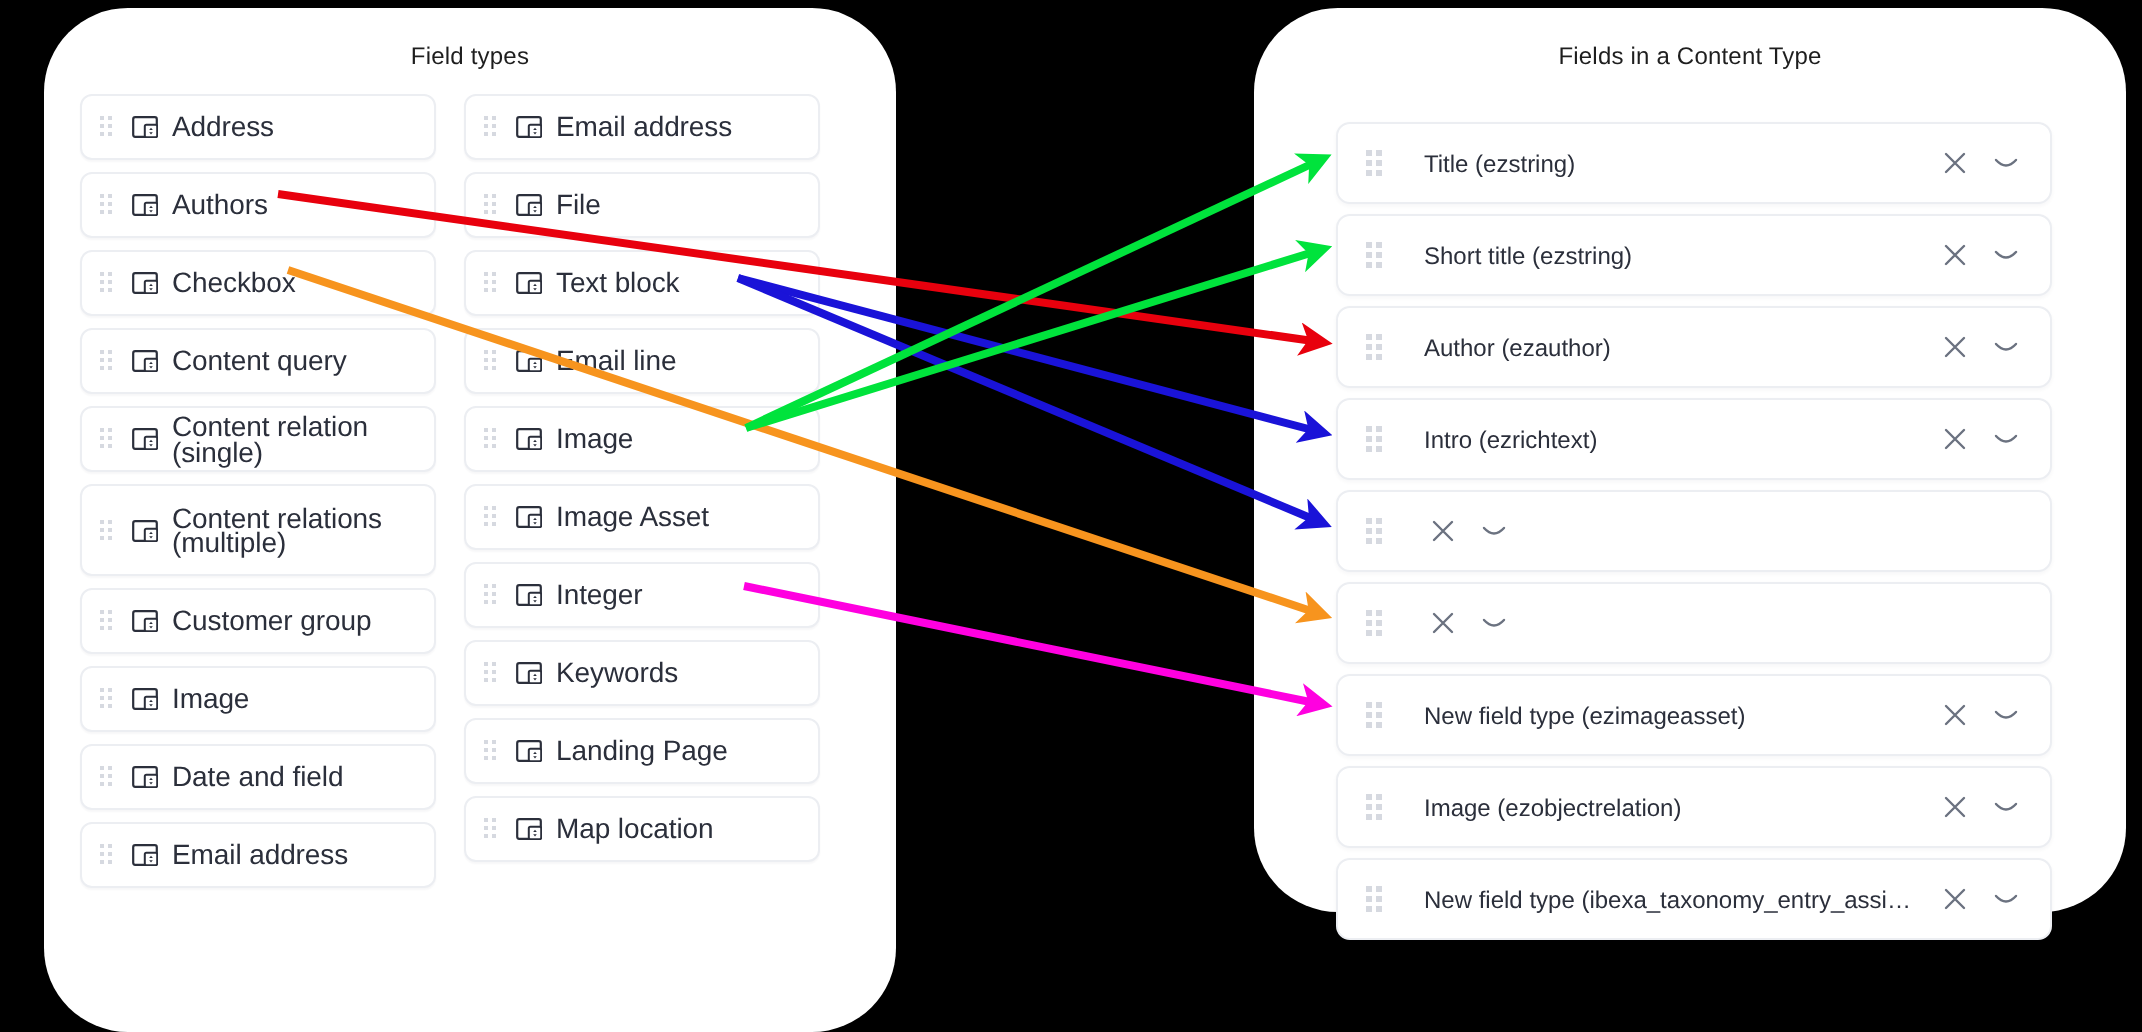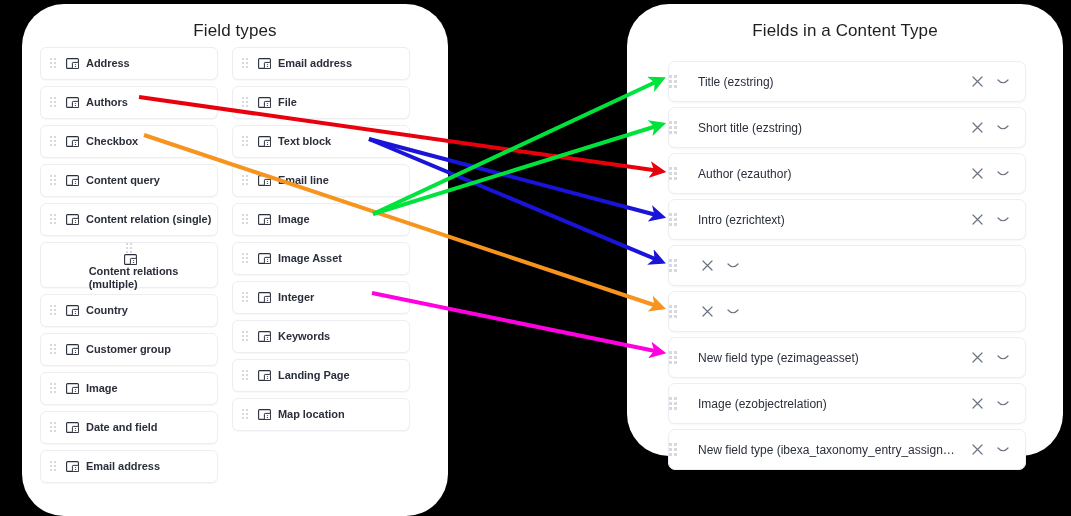--- a/index.html
+++ b/index.html
@@ -35,21 +35,21 @@
     top: 4px;
     width: 436px;
     height: 452px;
   }
   .panel-title {
     position: absolute;
     top: 17px;
     left: 0;
     width: 100%;
     text-align: center;
-    font-size: 17px;
+    font-size: 12px;
     color: #1e1e1e;
     font-family: "Liberation Sans", sans-serif;
     letter-spacing: 0.1px;
   }
 
   
   .ft-columns {
     position: absolute;
     top: 43px;
     left: 18px;
@@ -70,25 +70,24 @@
     background: #ffffff;
     border: 1px solid #eceef2;
     border-radius: 6px;
     display: flex;
     align-items: center;
     padding-left: 9px;
     box-shadow: 0 1px 1px rgba(22,27,43,0.035);
   }
   .ft-item.tall {
     height: 46px;
-    flex-direction: column;
   }
   .ft-label {
-    font-size: 11px;
-    font-weight: bold;
+    font-size: 14px;
+    font-weight: normal;
     color: #2b2f3b;
     line-height: 12.5px;
     font-family: "Liberation Sans", sans-serif;
     letter-spacing: -0.05px;
     white-space: pre-line;
   }
 
   
   .grip {
     width: 7px;
@@ -135,20 +134,21 @@
   }
   .field-row {
     position: relative;
     height: 41px;
     margin-bottom: 5px;
     background: #ffffff;
     border: 1px solid #eceef2;
     border-radius: 7px;
     display: flex;
     align-items: center;
+    padding-left: 14px;
     box-shadow: 0 1px 2px rgba(22,27,43,0.04);
   }
   .field-label {
     font-size: 12px;
     color: #2b2f3b;
     font-family: "Liberation Sans", sans-serif;
     flex: 1 1 auto;
     white-space: nowrap;
     overflow: hidden;
     text-overflow: ellipsis;
@@ -295,39 +295,20 @@
           <span class="ficon">
             <svg width="13" height="11" viewBox="0 0 13 11">
               <rect x="0.6" y="0.6" width="11.8" height="9.8" rx="1" fill="none" stroke="#2b2f3b" stroke-width="1.1"></rect>
               <rect x="6.4" y="4.4" width="6.2" height="6.2" rx="0.8" fill="#ffffff" stroke="#2b2f3b" stroke-width="1"></rect>
               <path d="M9.5 5.9 L10.4 7.0 L8.6 7.0 Z" fill="#2b2f3b"></path>
               <path d="M9.5 9.2 L10.4 8.1 L8.6 8.1 Z" fill="#2b2f3b"></path>
             </svg>
           </span>
           <span class="ft-label">Content relations
 (multiple)</span>
-        </div>
-        <div class="ft-item">
-          <span class="grip">
-            <i></i>
-            <i></i>
-            <i></i>
-            <i></i>
-            <i></i>
-            <i></i>
-          </span>
-          <span class="ficon">
-            <svg width="13" height="11" viewBox="0 0 13 11">
-              <rect x="0.6" y="0.6" width="11.8" height="9.8" rx="1" fill="none" stroke="#2b2f3b" stroke-width="1.1"></rect>
-              <rect x="6.4" y="4.4" width="6.2" height="6.2" rx="0.8" fill="#ffffff" stroke="#2b2f3b" stroke-width="1"></rect>
-              <path d="M9.5 5.9 L10.4 7.0 L8.6 7.0 Z" fill="#2b2f3b"></path>
-              <path d="M9.5 9.2 L10.4 8.1 L8.6 8.1 Z" fill="#2b2f3b"></path>
-            </svg>
-          </span>
-          <span class="ft-label">Country</span>
         </div>
         <div class="ft-item">
           <span class="grip">
             <i></i>
             <i></i>
             <i></i>
             <i></i>
             <i></i>
             <i></i>
           </span>

